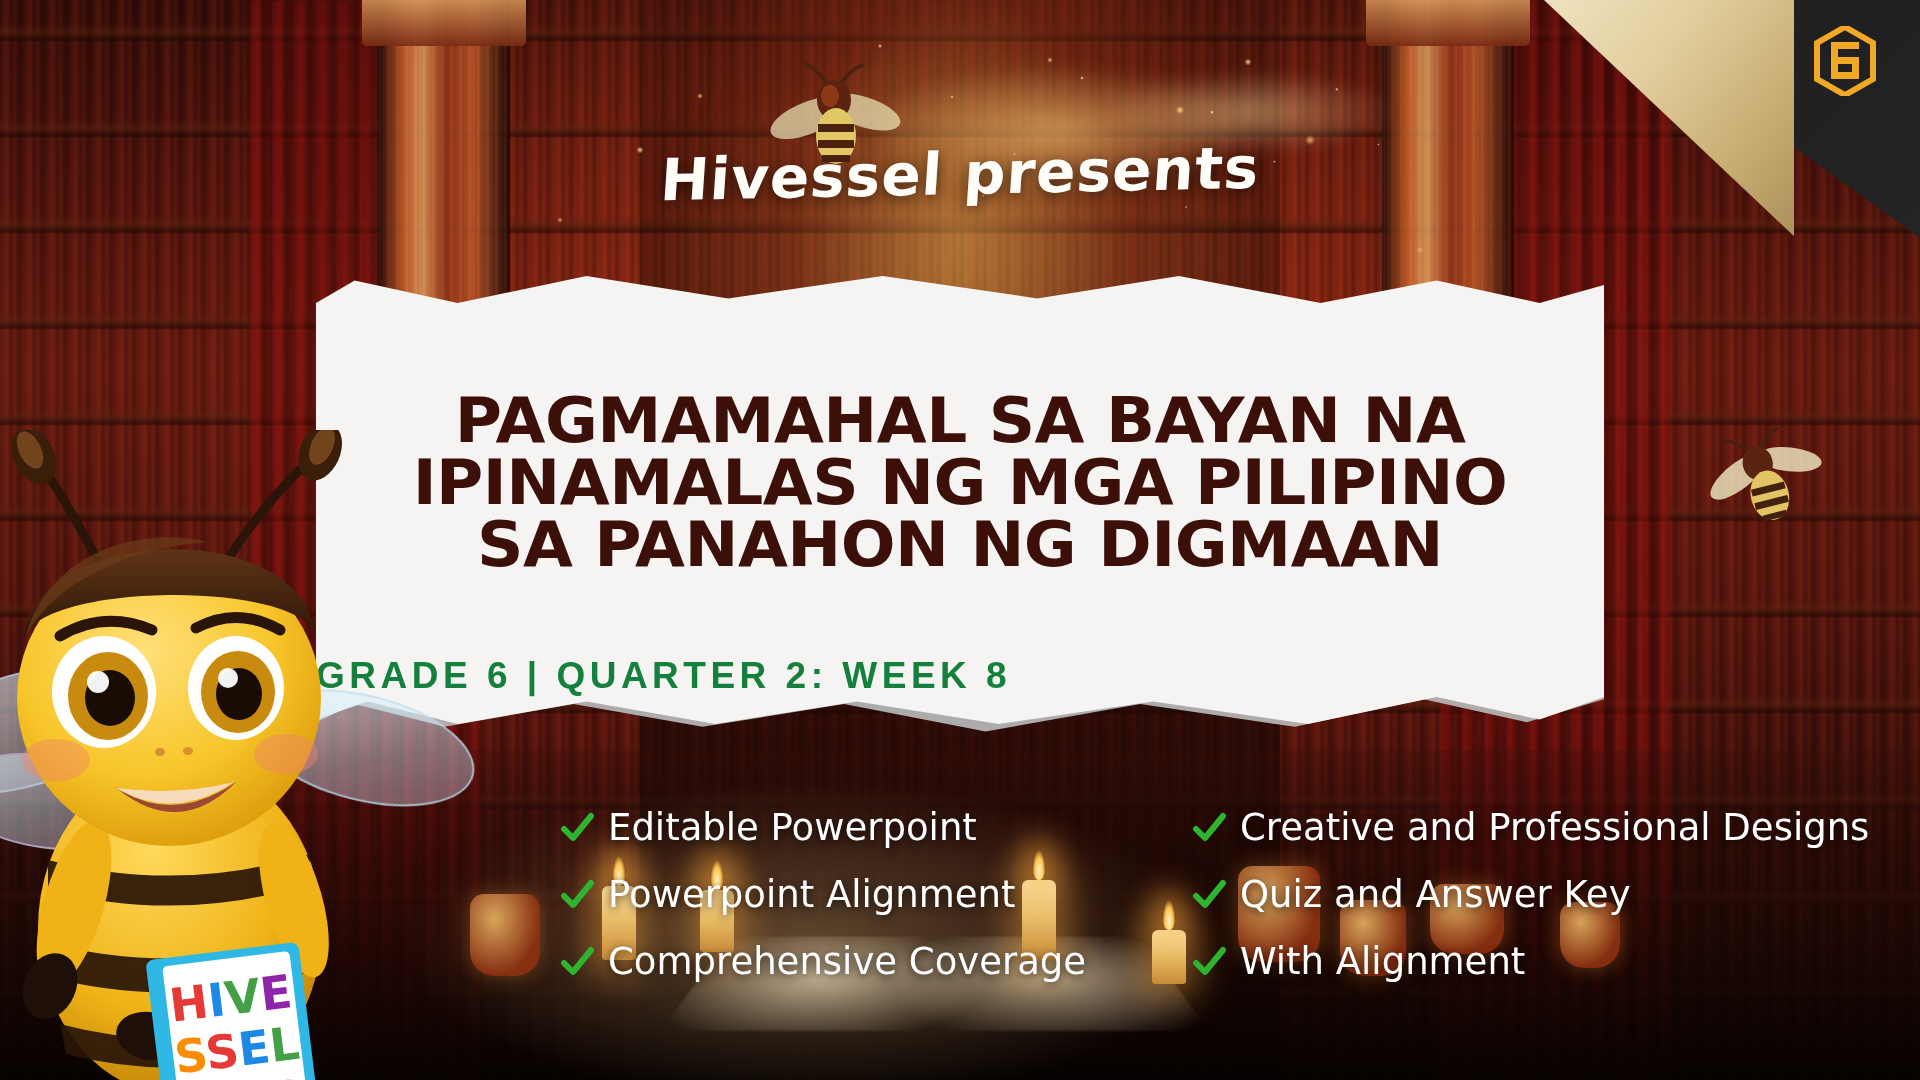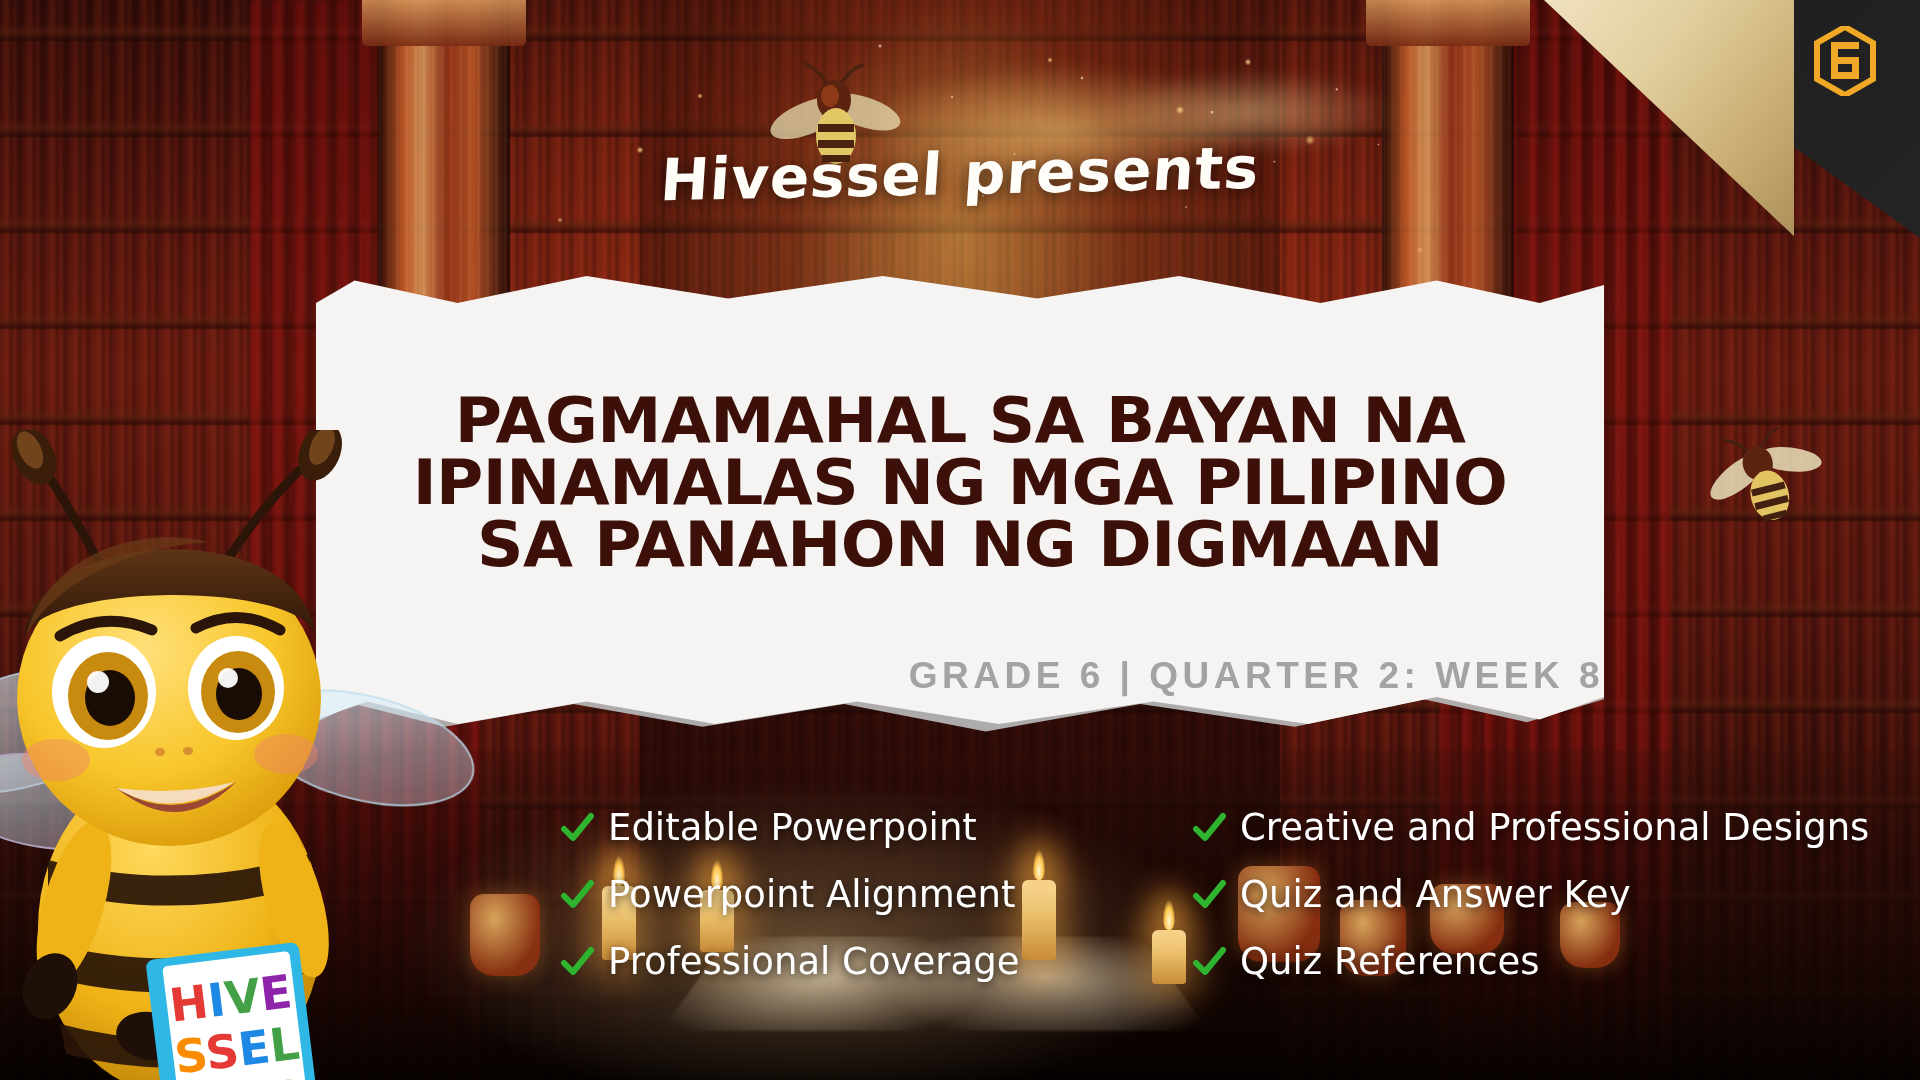--- a/index.html
+++ b/index.html
@@ -193,22 +193,22 @@
                       100% 94%, 95% 99%, 87% 94%, 77% 100%, 65% 95%, 53% 100%, 42% 95%, 31% 100%, 21% 95%, 11% 100%, 4% 95%, 0% 99%);
   }
   .title {
     position:absolute; left:316px; top:390px; width:1288px; text-align:center;
     color:#3c1009; font-family:"DejaVu Sans", sans-serif; font-weight:900;
     font-size:62px; line-height:1.0; letter-spacing:-0.5px;
     transform:scaleX(1.04);
   }
   .title div { white-space:nowrap; }
   .subtitle {
-    position:absolute; left:316px; top:655px; width:1288px; text-align:right;
-    color:#a3a3a3; font-family:"Liberation Sans", sans-serif; font-weight:700;
+    position:absolute; left:316px; top:655px; width:1288px; text-align:left;
+    color:#15803d; font-family:"Liberation Sans", sans-serif; font-weight:700;
     font-size:37px; letter-spacing:4.5px;
   }
 
   
   .features { position:absolute; left:560px; top:806px; width:1340px; }
   .feat-col { position:absolute; top:0; }
   .feat-col.left  { left:0;    width:560px; }
   .feat-col.right { left:632px; width:740px; }
   .feat {
     display:flex; align-items:center; gap:14px; margin-bottom:24px;
@@ -305,42 +305,42 @@
       <div class="feat">
         <svg class="check" viewBox="0 0 34 34">
           <path d="M4 18 L13 27 L31 5" stroke="#2FB42F" stroke-width="6" fill="none" stroke-linecap="round" stroke-linejoin="round"></path>
         </svg>
         <span>Powerpoint Alignment</span>
       </div>
       <div class="feat">
         <svg class="check" viewBox="0 0 34 34">
           <path d="M4 18 L13 27 L31 5" stroke="#2FB42F" stroke-width="6" fill="none" stroke-linecap="round" stroke-linejoin="round"></path>
         </svg>
-        <span>Professional Coverage</span>
+        <span>Comprehensive Coverage</span>
       </div>
     </div>
 
     <div class="feat-col right">
       <div class="feat">
         <svg class="check" viewBox="0 0 34 34">
           <path d="M4 18 L13 27 L31 5" stroke="#2FB42F" stroke-width="6" fill="none" stroke-linecap="round" stroke-linejoin="round"></path>
         </svg>
         <span>Creative and Professional Designs</span>
       </div>
       <div class="feat">
         <svg class="check" viewBox="0 0 34 34">
           <path d="M4 18 L13 27 L31 5" stroke="#2FB42F" stroke-width="6" fill="none" stroke-linecap="round" stroke-linejoin="round"></path>
         </svg>
         <span>Quiz and Answer Key</span>
       </div>
       <div class="feat">
         <svg class="check" viewBox="0 0 34 34">
           <path d="M4 18 L13 27 L31 5" stroke="#2FB42F" stroke-width="6" fill="none" stroke-linecap="round" stroke-linejoin="round"></path>
         </svg>
-        <span>Quiz References</span>
+        <span>With Alignment</span>
       </div>
     </div>
 
   </div>
 
   <svg class="mascot" viewBox="0 0 520 680">
     <defs>
       <radialGradient id="gFace" cx="42%" cy="34%" r="72%">
         <stop offset="0%" stop-color="#FFE07A"></stop>
         <stop offset="58%" stop-color="#F8C62A"></stop>

